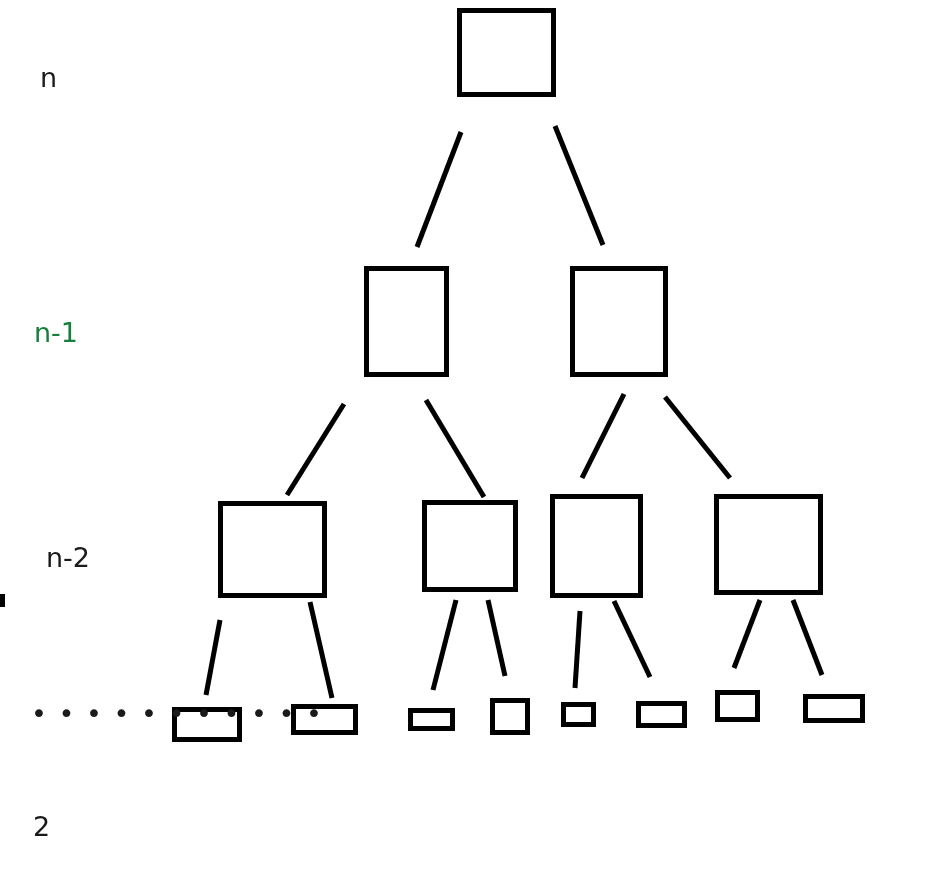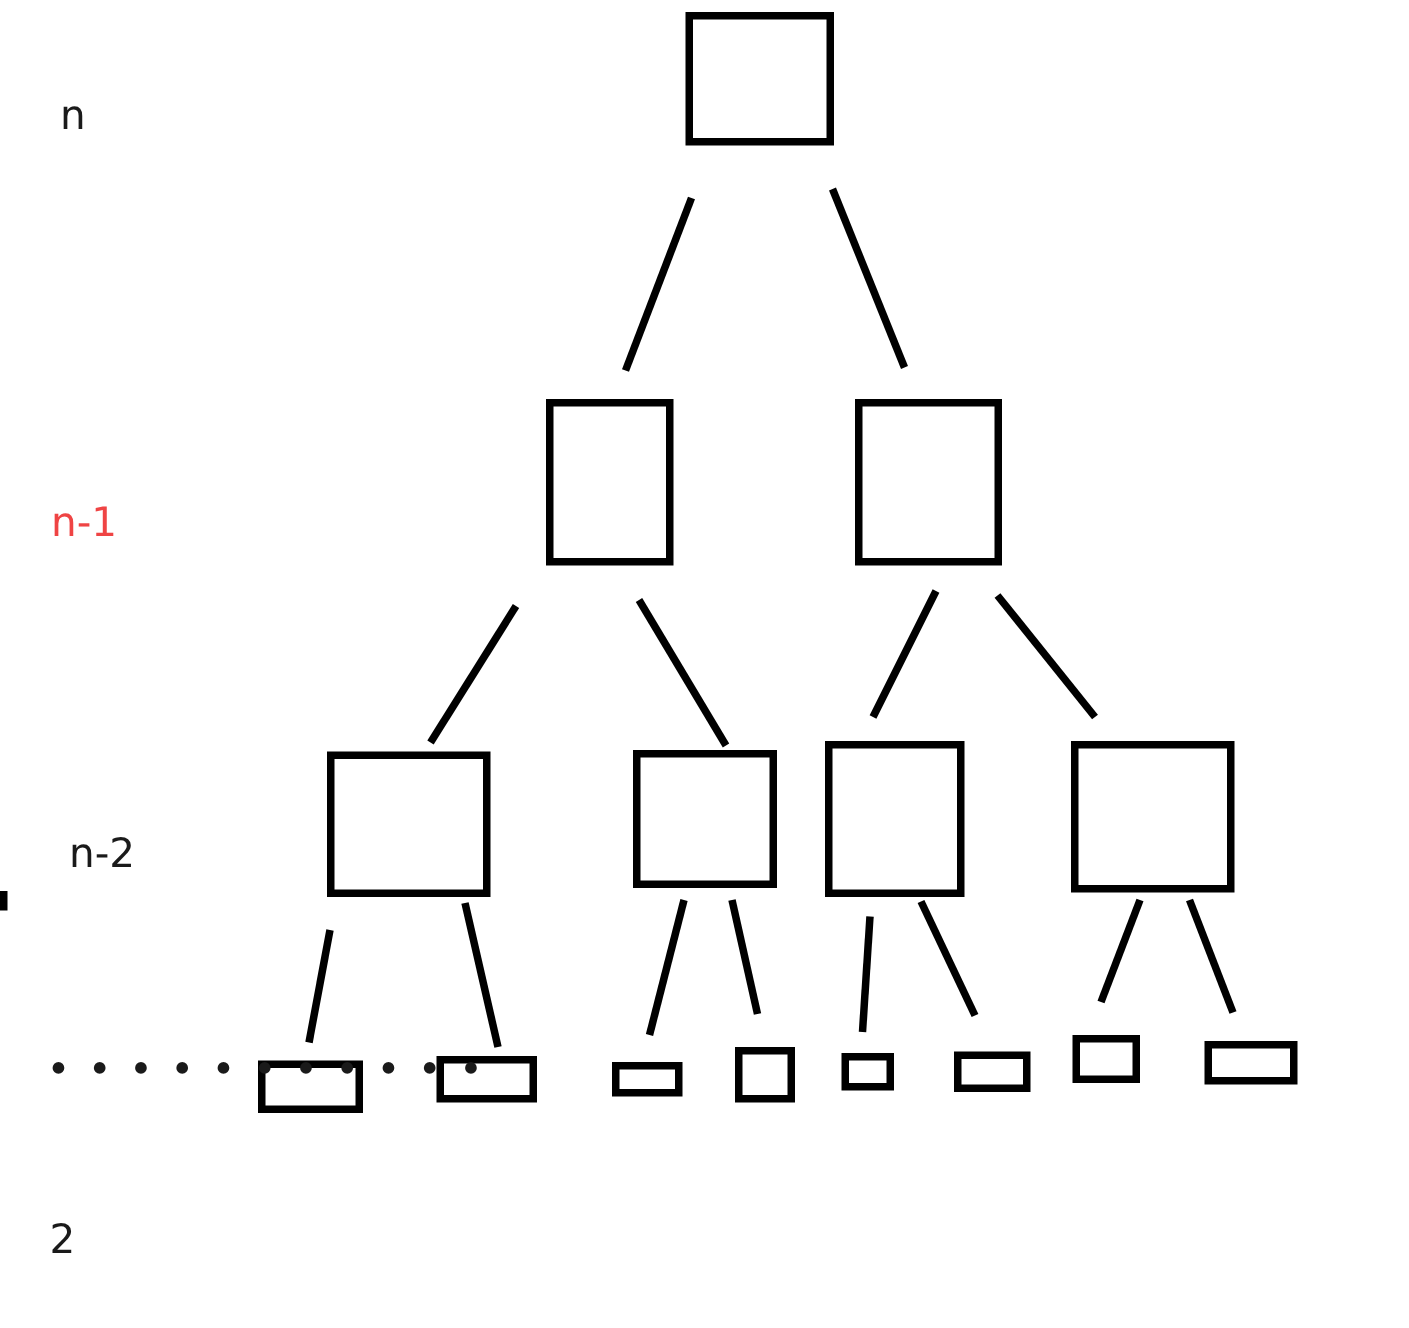--- a/index.html
+++ b/index.html
@@ -86,19 +86,19 @@
         <rect x="638.5" y="703.5" width="46" height="22" fill="#ffffff" stroke="#000000" stroke-width="5"></rect>
         <rect x="717.5" y="692.5" width="40" height="27" fill="#ffffff" stroke="#000000" stroke-width="5"></rect>
         <rect x="805.5" y="696.5" width="57" height="24" fill="#ffffff" stroke="#000000" stroke-width="5"></rect>
       </g>
   </svg>
 
   <div class="edge-tick" id="edge-tick" style="left: 0px; top: 594px; width: 5px; height: 13px; background: rgb(0, 0, 0);"></div>
 
   <div id="labels-group">
       <div class="level-label" style="left: 40px; top: 64px; color: rgb(26, 26, 26);">n</div>
-      <div class="level-label" style="left: 34px; top: 335px; color: #ef4444;">n-1</div>
-      <div class="level-label" style="left: 46px; top: 556px; color: rgb(26, 26, 26);">n-2</div>
+      <div class="level-label" style="left: 34px; top: 319px; color: #15803d;">n-1</div>
+      <div class="level-label" style="left: 46px; top: 544px; color: rgb(26, 26, 26);">n-2</div>
       <div class="level-label" style="left: 33px; top: 813px; color: rgb(26, 26, 26);">2</div>
       <div class="dots-label" style="left: 31px; top: 700px; color: rgb(26, 26, 26);">• • • • • • • • • • •</div>
     </div>
 
 </div>
 
 </body></html>

